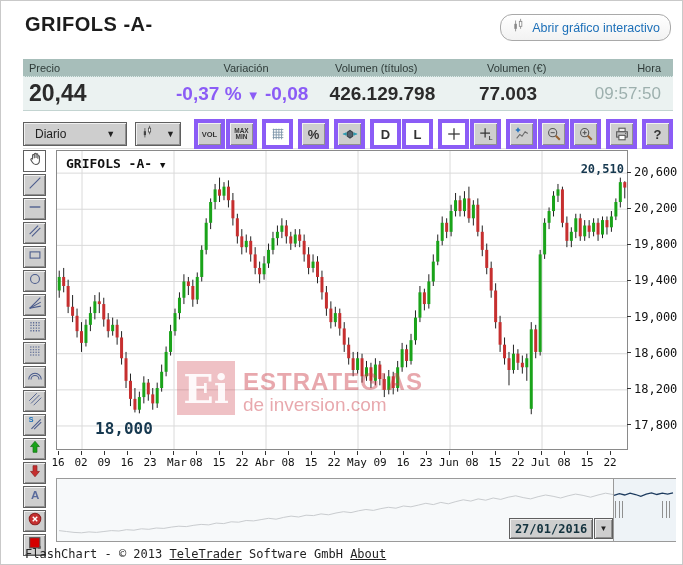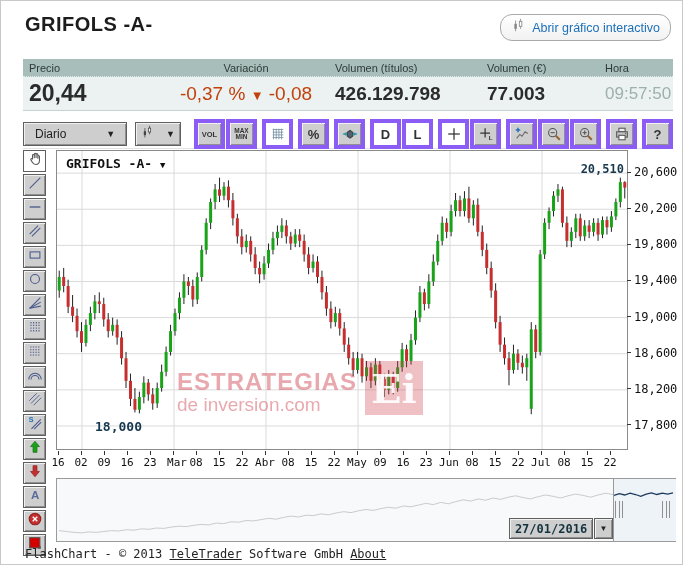--- a/index.html
+++ b/index.html
@@ -13,24 +13,24 @@
   #open-interactive span.lbl{color:#1c6fb8;font-size:12.5px;}
   
   #quote-bar{position:absolute;left:22px;top:58px;width:650px;}
   #quote-head{display:flex;background:#a7beba;height:17px;align-items:center;font-size:11px;color:#2f3b39;
        border-bottom:1px dotted #dcebe8;}
   #quote-vals{display:flex;background:#ebf2f1;height:33px;align-items:center;border-bottom:1px solid #c3d4d1;}
   .qc1{width:128px;padding-left:6px;}
   .qc2{width:178px;text-align:center;}
   .qc3{width:152px;}
   .qc4{width:118px;}
-  .qc5{flex:1;text-align:left;padding-right:0;}
+  .qc5{flex:1;text-align:right;padding-right:12px;}
   .qval{font-weight:bold;color:#2b2b2b;}
   #price-value{font-size:23px;}
-  #variation-value{font-size:19px;font-weight:normal;color:#c2410c;}
+  #variation-value{font-size:19px;font-weight:bold;color:#8b5cf6;}
   #variation-value .arr{font-size:13px;}
   #volume-titles-value,#volume-eur-value{font-size:19px;}
   #time-value{font-size:17px;color:#9db0ae;font-weight:normal;}
   
   #toolbar{position:absolute;left:22px;top:119px;width:650px;height:28px;display:flex;align-items:center;border-bottom:1px solid #e2e2e2;}
   .bevel{background:#cecece;border:1px solid #5f5f5f;box-shadow:inset 1px 1px 0 #f1f1f1,inset -1px -1px 0 #909090;}
   #period-select{width:104px;height:22px;display:flex;align-items:center;justify-content:space-between;
        padding:0 11px;font-size:12px;font-weight:normal;color:#222;cursor:pointer;}
   #type-select{width:44px;height:22px;margin-left:8px;display:flex;align-items:center;justify-content:space-between;
        padding:0 5px;cursor:pointer;}
@@ -45,21 +45,21 @@
   
   #sidebar{position:absolute;left:22px;top:149px;width:24px;}
   .sbtn{width:21px;height:20px;margin-bottom:2px;display:flex;align-items:center;justify-content:center;cursor:pointer;
        background:#cecece;border:1px solid #5f5f5f;box-shadow:inset 1px 1px 0 #f1f1f1,inset -1px -1px 0 #909090;}
   .sbtn.active{background:#ffffff;box-shadow:none;}
   
   #plot{position:absolute;left:55px;top:149px;width:570px;height:298px;border:1px solid #8a8a8a;background:#fff;}
   #symbol-label{position:absolute;left:9px;top:5px;font-size:13px;font-weight:bold;color:#111;z-index:5;}
   #symbol-label .dd{font-size:9px;}
   #anno-high{position:absolute;right:3px;top:11px;font-size:12px;font-weight:bold;color:#16384f;z-index:5;}
-  #anno-low{position:absolute;left:38px;top:268px;font-size:13px;font-weight:bold;color:#16384f;z-index:5;}
+  #anno-low{position:absolute;left:38px;top:268px;font-size:16px;font-weight:bold;color:#16384f;z-index:5;}
   #watermark{position:absolute;left:120px;top:210px;display:flex;align-items:flex-start;gap:8px;z-index:6;pointer-events:none;}
   #wm-box{width:58px;height:54px;background:rgba(205,62,74,0.32);display:flex;align-items:center;justify-content:center;
        font-family:"DejaVu Serif",serif;font-weight:bold;font-size:40px;color:rgba(255,255,255,0.9);}
   #wm-text1{font-size:24px;font-weight:bold;color:rgba(205,62,74,0.45);letter-spacing:1px;line-height:26px;margin-top:8px;}
   #wm-text2{font-size:19px;color:rgba(205,62,74,0.45);line-height:20px;}
   
   #yaxis{position:absolute;left:626px;top:149px;width:54px;height:300px;}
   .ylab{position:absolute;left:0;display:flex;align-items:center;font-size:12px;color:#111;}
   .ylab .dash{display:inline-block;width:4px;height:1px;background:#333;margin-right:3px;}
   #xaxis{position:absolute;left:55px;top:450px;width:572px;height:20px;}
@@ -605,25 +605,25 @@
         <line x1="554.4140625" y1="60.051515151515126" x2="554.4140625" y2="80.82121212121214" stroke="#222222" stroke-width="1"></line>
         <rect x="552.91" y="65.47" width="3" height="10.84" fill="#1aa31a"></rect>
         <line x1="558.8671875" y1="47.40909090909083" x2="558.8671875" y2="69.08181818181829" stroke="#222222" stroke-width="1"></line>
         <rect x="557.37" y="51.02" width="3" height="14.45" fill="#1aa31a"></rect>
         <line x1="563.3203125" y1="26.6393939393938" x2="563.3203125" y2="56.43939393939399" stroke="#222222" stroke-width="1"></line>
         <rect x="561.82" y="31.15" width="3" height="19.87" fill="#1aa31a"></rect>
         <line x1="567.7734375" y1="30.251515151514933" x2="567.7734375" y2="47.40909090909083" stroke="#222222" stroke-width="1"></line>
         <rect x="566.27" y="31.15" width="3" height="5.42" fill="#c62f2f"></rect>
       </svg>
     <div id="watermark">
+      <div id="wm-box">Ei</div>
       <div>
         <div id="wm-text1">ESTRATEGIAS</div>
         <div id="wm-text2">de inversion.com</div>
       </div>
-      <div id="wm-box">Ei</div>
     </div>
   </div>
 
   <div id="yaxis">
       <div class="ylab mono" style="top: 15.1242px;"><span class="dash"></span>20,600</div>
       <div class="ylab mono" style="top: 51.2455px;"><span class="dash"></span>20,200</div>
       <div class="ylab mono" style="top: 87.3667px;"><span class="dash"></span>19,800</div>
       <div class="ylab mono" style="top: 123.488px;"><span class="dash"></span>19,400</div>
       <div class="ylab mono" style="top: 159.609px;"><span class="dash"></span>19,000</div>
       <div class="ylab mono" style="top: 195.73px;"><span class="dash"></span>18,600</div>

